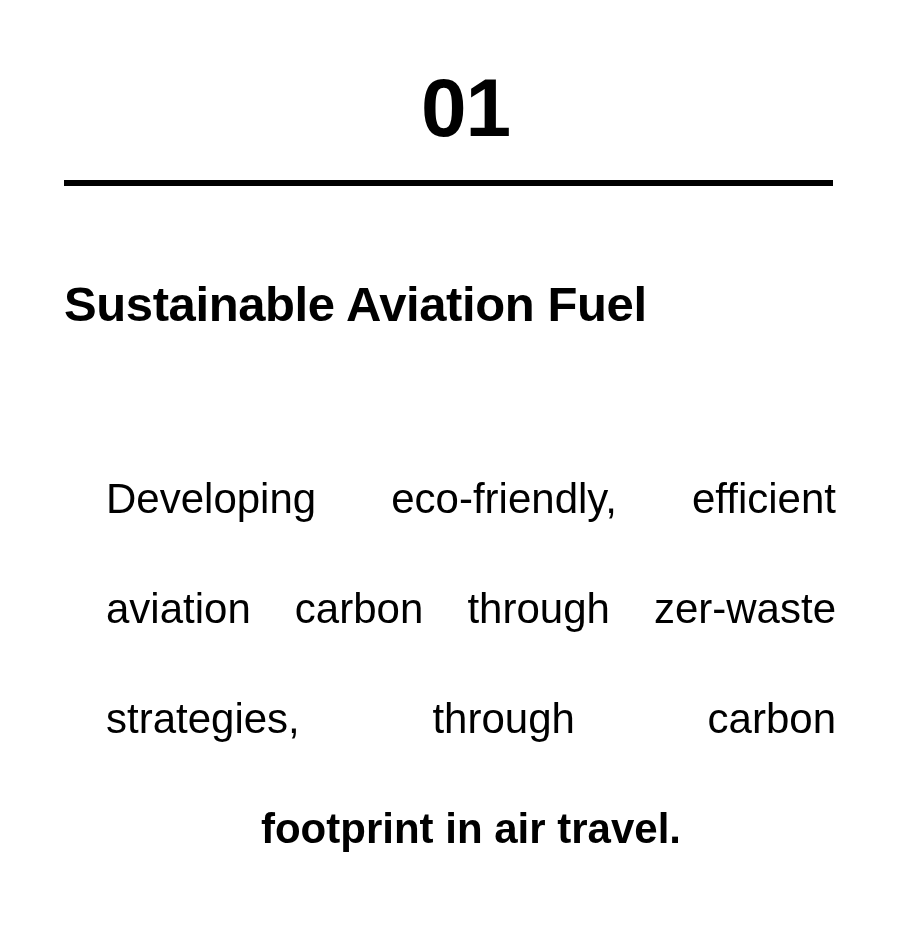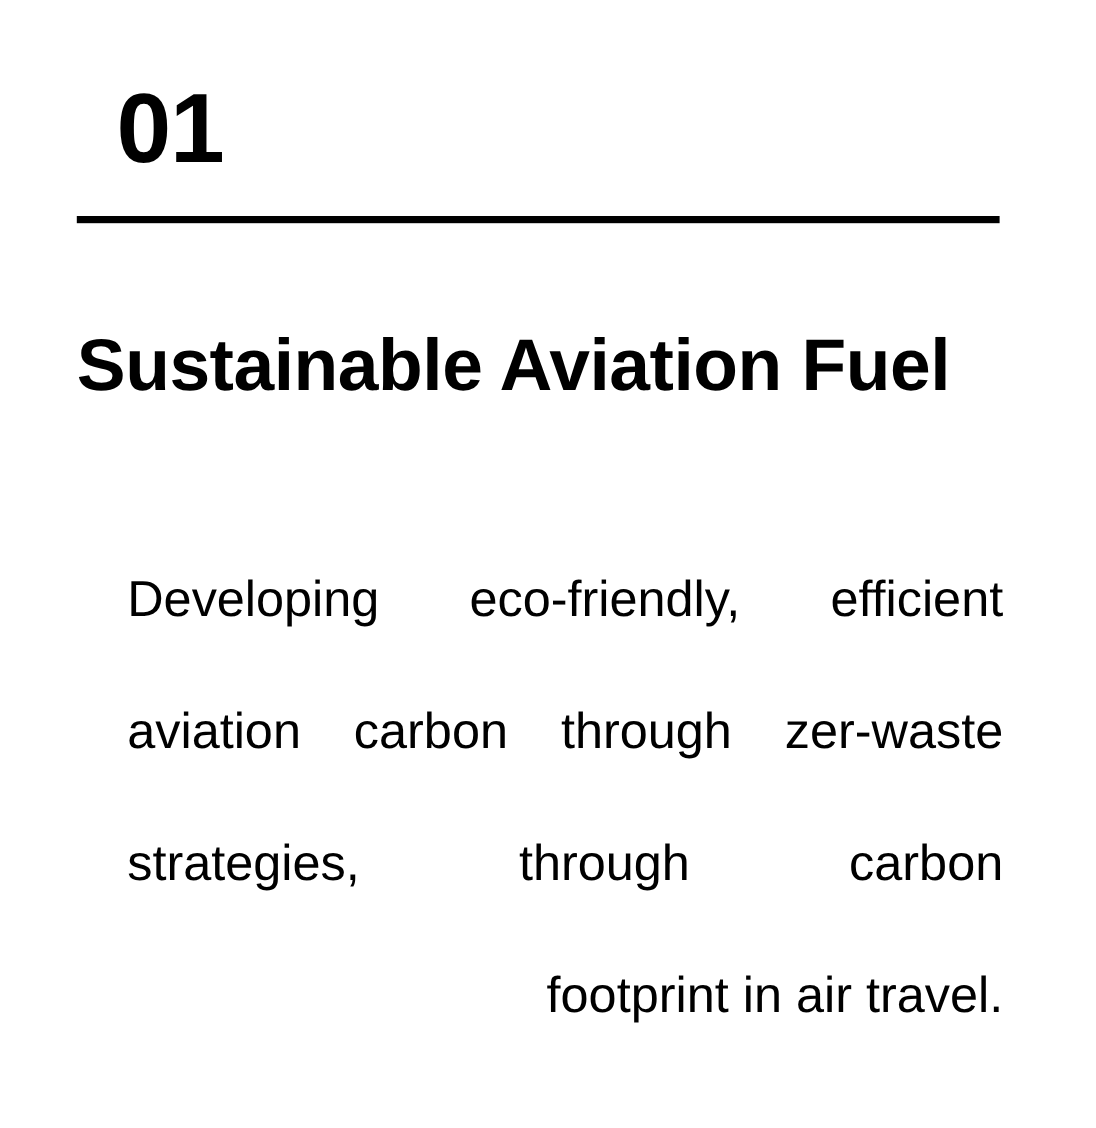--- a/index.html
+++ b/index.html
@@ -34,41 +34,42 @@
   .section-number {
     font-family: "Liberation Sans", sans-serif;
     font-weight: bold;
     font-size: 82px;
     line-height: 92px;
     letter-spacing: -1px;
     color: #000000;
     margin: 0;
     padding-left: 33px;
     white-space: pre;
+    text-align: center;
   }
 
   .divider-rule {
     position: absolute;
     left: 64px;
     top: 180px;
     width: 769px;
     height: 6px;
     background: #000000;
   }
 
   
   .section-title {
     position: absolute;
     left: 64px;
     top: 270px;
     width: 800px;
     margin: 0;
     font-family: "Liberation Sans", sans-serif;
     font-weight: bold;
-    font-size: 61px;
+    font-size: 49px;
     line-height: 68px;
     letter-spacing: -0.4px;
     color: #000000;
     white-space: nowrap;
   }
 
   
   .section-body {
     position: absolute;
     left: 90px;
@@ -95,21 +96,22 @@
   .body-line::after {
     content: "";
     display: inline-block;
     width: 100%;
     height: 0;
   }
   .body-line.last::after {
     content: none;
   }
   .body-line.last {
-    text-align: right;
+    text-align: center;
+    font-weight: bold;
   }
 </style>
 </head>
 <body>
 
 <div class="slide">
 
   <div class="number-block">
     <div class="section-number">01</div>
   </div>

